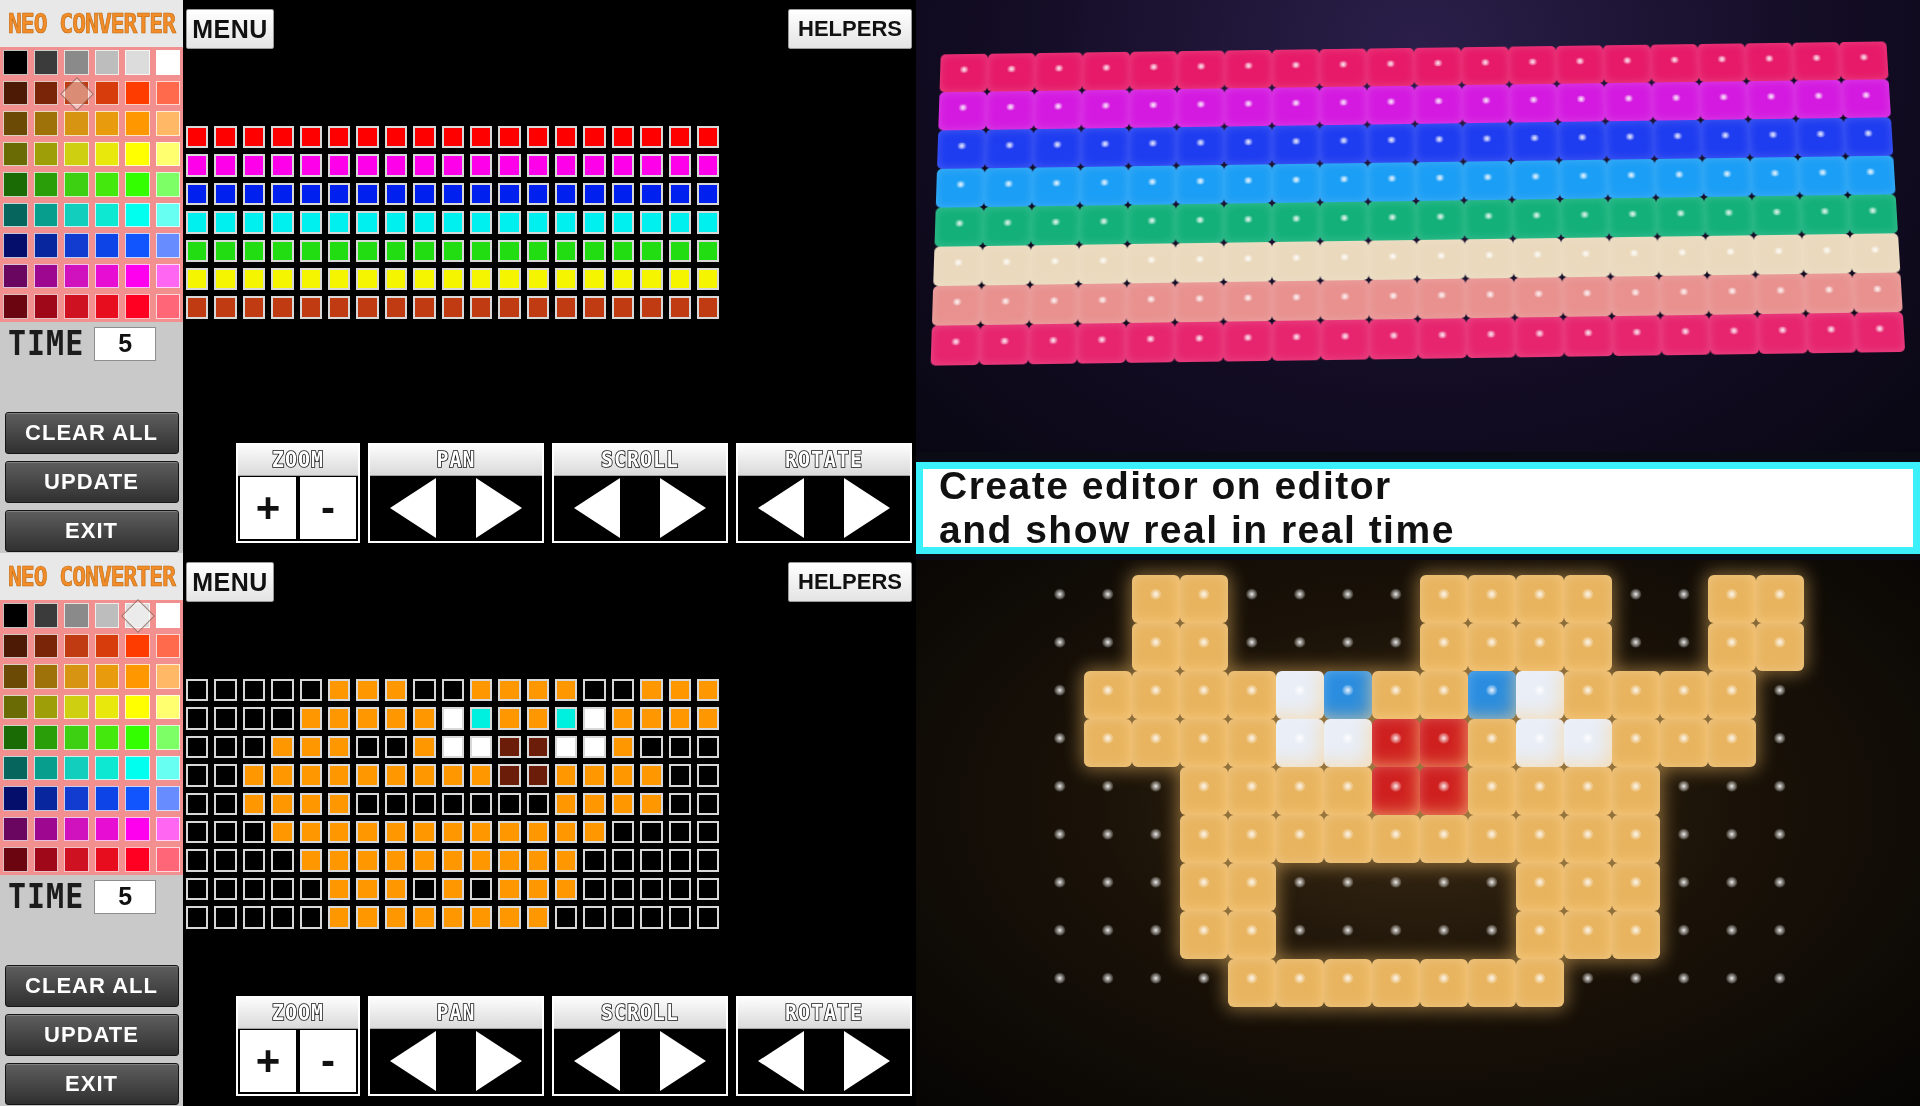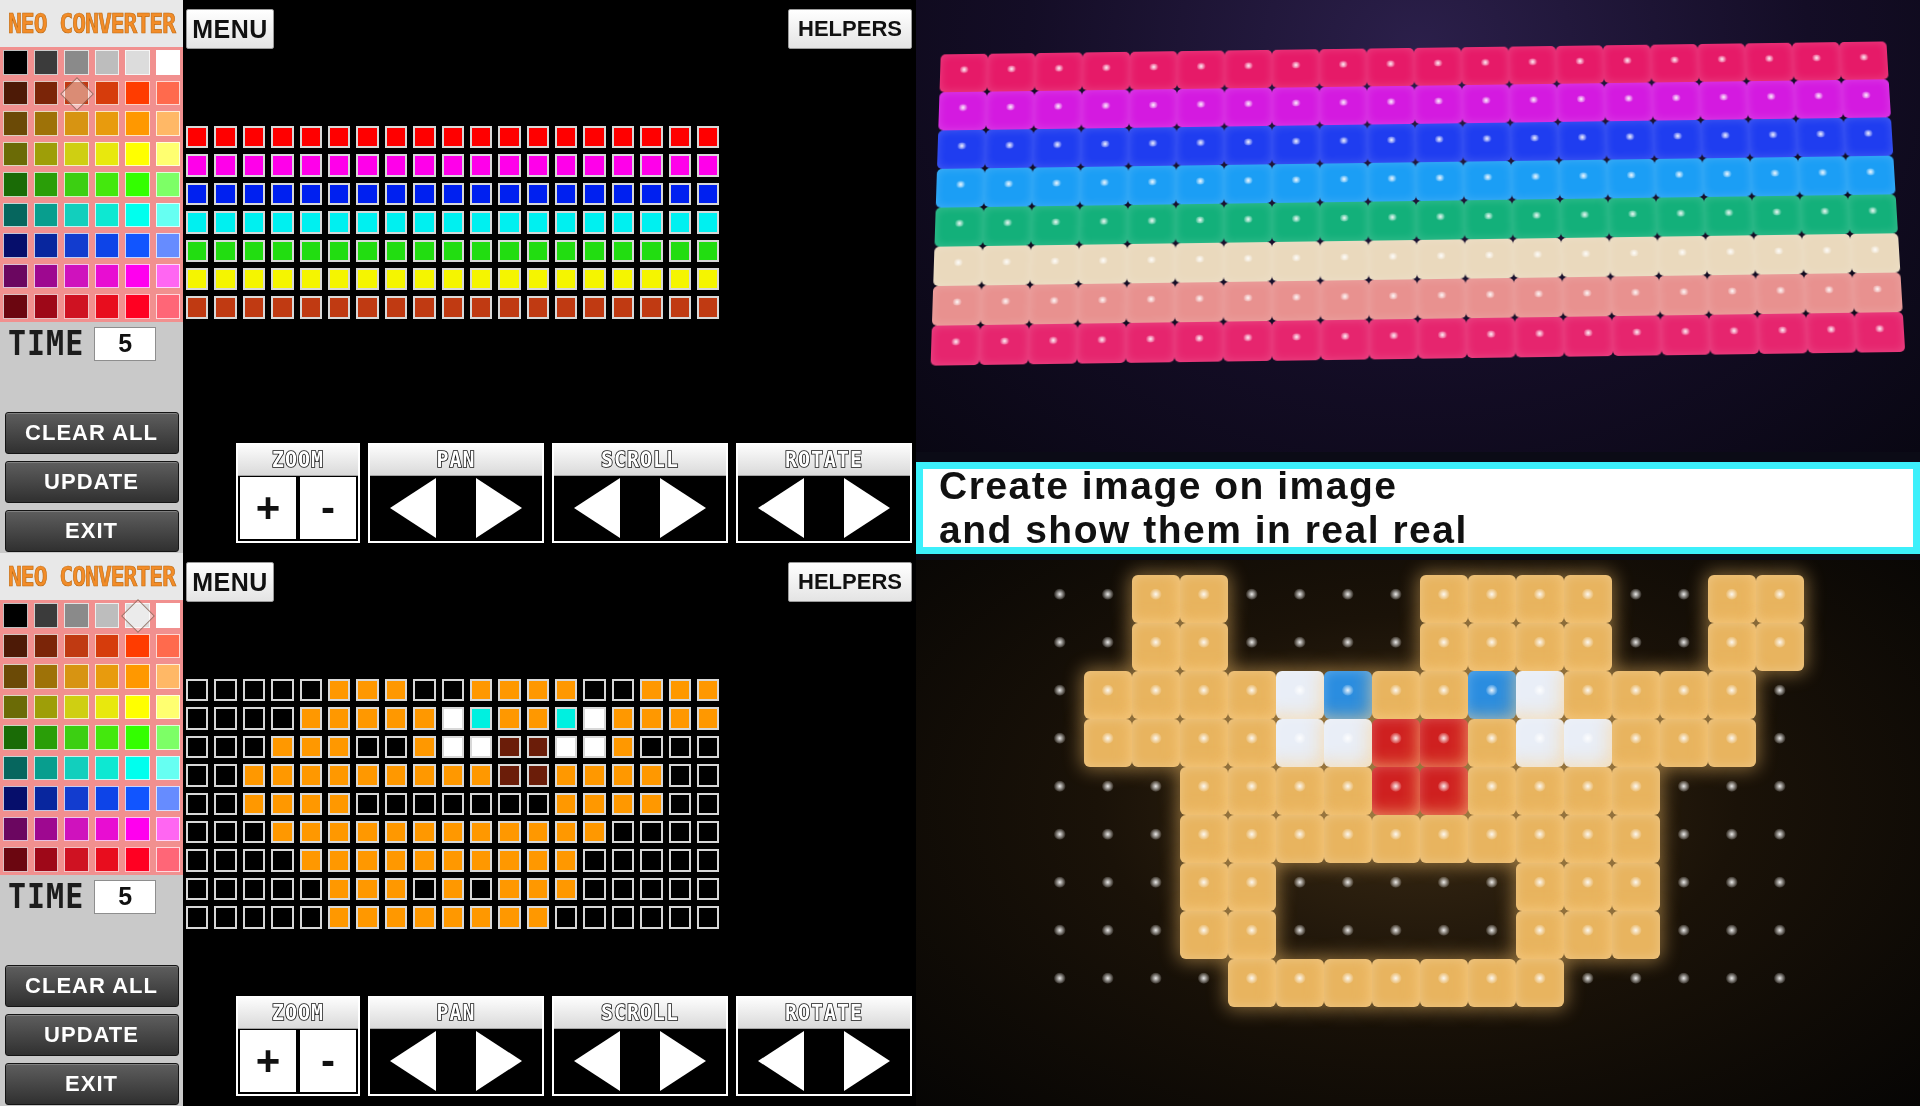--- a/index.html
+++ b/index.html
@@ -978,22 +978,22 @@
           <div class="pled" style="background: rgb(230, 37, 110);"></div>
           <div class="pled" style="background: rgb(230, 37, 110);"></div>
           <div class="pled" style="background: rgb(230, 37, 110);"></div>
           <div class="pled" style="background: rgb(230, 37, 110);"></div>
           <div class="pled" style="background: rgb(230, 37, 110);"></div>
           <div class="pled" style="background: rgb(230, 37, 110);"></div>
         </div>
     </div>
 
     <div class="caption">
-      <div class="caption-line">Create image on image</div>
-      <div class="caption-line">and show them in real real</div>
+      <div class="caption-line">Create editor on editor</div>
+      <div class="caption-line">and show real in real time</div>
     </div>
 
     <div class="photo-bottom">
       <div class="bear-grid" id="pbot" style="grid-template-columns: repeat(16, 48px); grid-auto-rows: 48px; left: 120px; top: 15px;">
           <div class="bled" style="background: transparent;"></div>
           <div class="bled" style="background: transparent;"></div>
           <div class="bled on" style="background: rgb(232, 180, 95);"></div>
           <div class="bled on" style="background: rgb(232, 180, 95);"></div>
           <div class="bled" style="background: transparent;"></div>
           <div class="bled" style="background: transparent;"></div>

